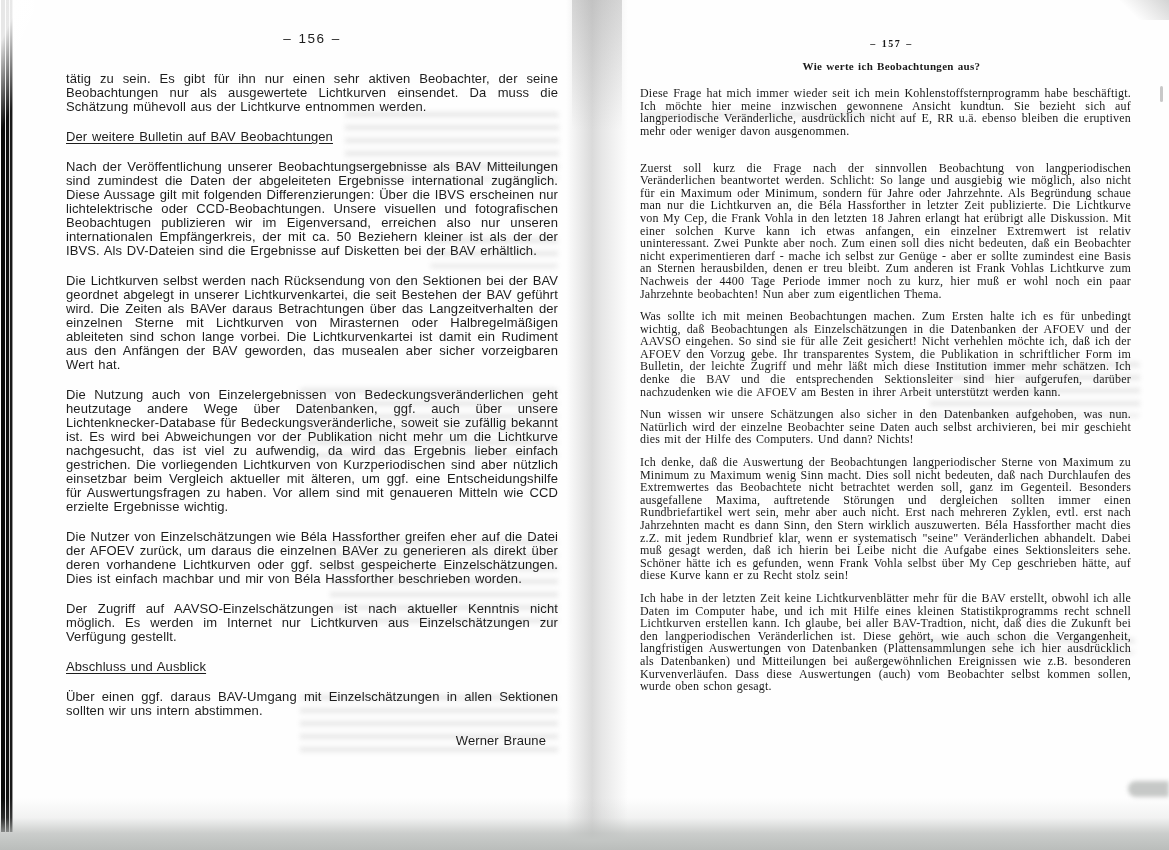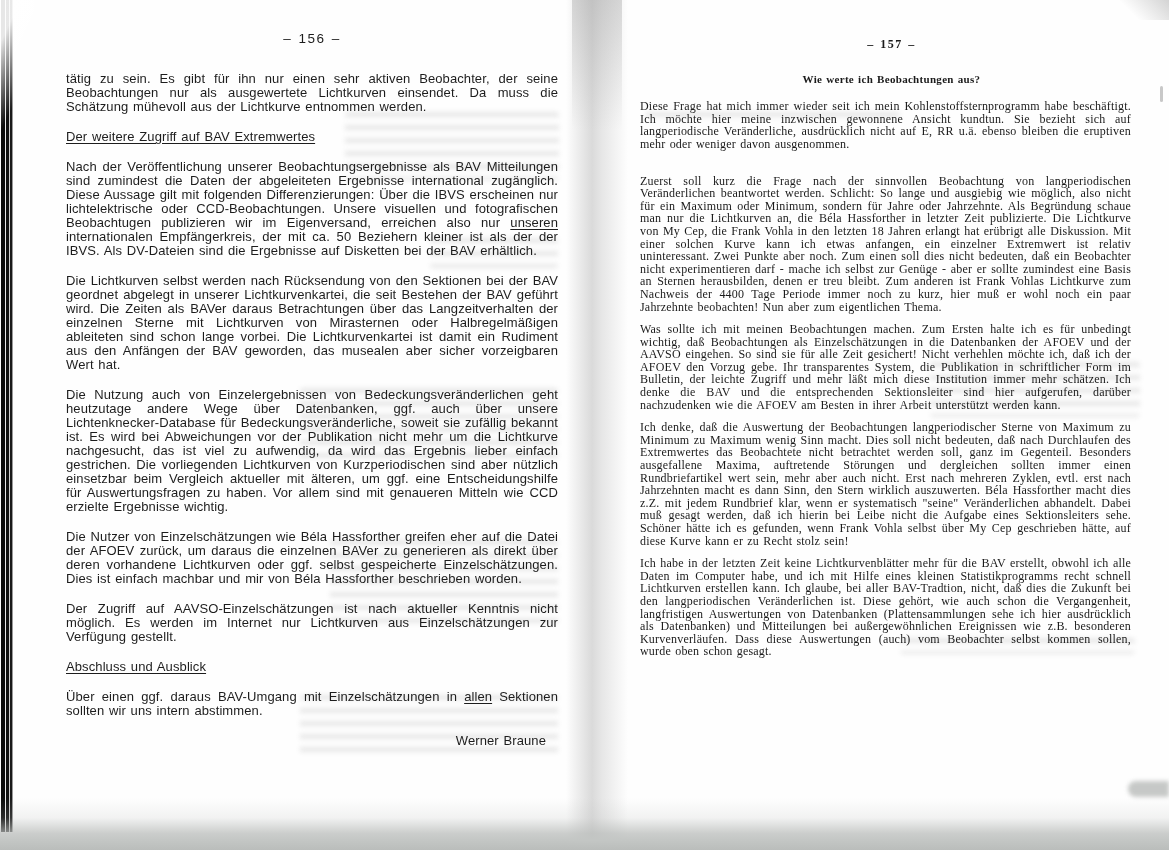--- a/index.html
+++ b/index.html
@@ -51,25 +51,25 @@
   .page-left p{margin:0 0 16px 0;}
   .pagenum-l{ text-align:center;font-size:13.5px;letter-spacing:1.5px;margin:0 0 26px 0;}
   .heading-u{text-decoration:underline;text-underline-offset:2px;}
   .sig-l{text-align:right;padding-right:12px;margin-top:-6px;}
 
   
   .page-right{position:absolute;left:640px;top:38px;width:503px;
     font-family:"Liberation Serif",serif;font-size:12px;line-height:12.6px;
     letter-spacing:.2px;word-spacing:1px;text-align:justify;color:#1a1a1a;}
   .page-right p{margin:0 12px 10px 0;}
-  .pagenum-r{text-align:center;font-size:12px;font-weight:bold;letter-spacing:1.5px;margin:0 0 22px 0;}
+  .pagenum-r{text-align:center;font-size:10px;font-weight:bold;letter-spacing:1.5px;margin:0 0 9px 0;}
   .title-r{text-align:center;font-weight:bold;font-size:11px;margin:0 0 15px 0;letter-spacing:.3px;}
   .p1-r{margin-bottom:24px !important;}
   .sig-r{text-align:right;padding-right:48px;margin-top:0;}
-  .u{text-decoration:underline;text-underline-offset:2px;}
+  .u{text-underline-offset:2px;}
 </style>
 </head>
 <body>
 
 <div class="scan">
 
   <div class="spine-edge"></div>
   <div class="spine-fade"></div>
   <div class="gutter"></div>
   <div class="gutter-top"></div>
@@ -79,37 +79,38 @@
   <div class="bleed bl3"></div>
   <div class="bleed bl4"></div>
   <div class="bleed bl5"></div>
   <div class="bleed bl6"></div>
   <div class="bleed bl7"></div>
   <div class="bleed bl8"></div>
 
   <div class="page-left">
     <div class="pagenum-l">– 156 –</div>
     <p>tätig zu sein. Es gibt für ihn nur einen sehr aktiven Beobachter, der seine Beobachtungen nur als ausgewertete Lichtkurven einsendet. Da muss die Schätzung mühevoll aus der Lichtkurve entnommen werden.</p>
-    <p><span class="heading-u">Der weitere Zugriff auf BAV Extremwertes</span></p>
+    <p><span class="heading-u">Der weitere Bulletin auf BAV Beobachtungen</span></p>
     <p><span>Nach der Veröffentlichung unserer Beobachtungsergebnisse als BAV Mitteilungen sind zumindest die Daten der abgeleiteten Ergebnisse international zugänglich. Diese Aussage gilt mit folgenden Differenzierungen: Über die IBVS erscheinen nur lichtelektrische oder CCD-Beobachtungen. Unsere visuellen und fotografischen Beobachtugen publizieren wir im Eigenversand, erreichen also nur </span><span class="u">unseren</span><span> internationalen Empfängerkreis, der mit ca. 50 Beziehern kleiner ist als der der IBVS. Als DV-Dateien sind die Ergebnisse auf Disketten bei der BAV erhältlich.</span></p>
     <p>Die Lichtkurven selbst werden nach Rücksendung von den Sektionen bei der BAV geordnet abgelegt in unserer Lichtkurvenkartei, die seit Bestehen der BAV geführt wird. Die Zeiten als BAVer daraus Betrachtungen über das Langzeitverhalten der einzelnen Sterne mit Lichtkurven von Mirasternen oder Halbregelmäßigen ableiteten sind schon lange vorbei. Die Lichtkurvenkartei ist damit ein Rudiment aus den Anfängen der BAV geworden, das musealen aber sicher vorzeigbaren Wert hat.</p>
     <p>Die Nutzung auch von Einzelergebnissen von Bedeckungsveränderlichen geht heutzutage andere Wege über Datenbanken, ggf. auch über unsere Lichtenknecker-Database für Bedeckungsveränderliche, soweit sie zufällig bekannt ist. Es wird bei Abweichungen vor der Publikation nicht mehr um die Lichtkurve nachgesucht, das ist viel zu aufwendig, da wird das Ergebnis lieber einfach gestrichen. Die vorliegenden Lichtkurven von Kurzperiodischen sind aber nützlich einsetzbar beim Vergleich aktueller mit älteren, um ggf. eine Entscheidungshilfe für Auswertungsfragen zu haben. Vor allem sind mit genaueren Mitteln wie CCD erzielte Ergebnisse wichtig.</p>
     <p>Die Nutzer von Einzelschätzungen wie Béla Hassforther greifen eher auf die Datei der AFOEV zurück, um daraus die einzelnen BAVer zu generieren als direkt über deren vorhandene Lichtkurven oder ggf. selbst gespeicherte Einzelschätzungen. Dies ist einfach machbar und mir von Béla Hassforther beschrieben worden.</p>
     <p>Der Zugriff auf AAVSO-Einzelschätzungen ist nach aktueller Kenntnis nicht möglich. Es werden im Internet nur Lichtkurven aus Einzelschätzungen zur Verfügung gestellt.</p>
     <p><span class="heading-u">Abschluss und Ausblick</span></p>
     <p><span>Über einen ggf. daraus BAV-Umgang mit Einzelschätzungen in </span><span class="u">allen</span><span> Sektionen sollten wir uns intern abstimmen.</span></p>
     <p class="sig-l">Werner Braune</p>
   </div>
 
   <div class="page-right">
     <div class="pagenum-r">– 157 –</div>
     <div class="title-r">Wie werte ich Beobachtungen aus?</div>
     <p class="p1-r">Diese Frage hat mich immer wieder seit ich mein Kohlenstoffsternprogramm habe beschäftigt. Ich möchte hier meine inzwischen gewonnene Ansicht kundtun. Sie bezieht sich auf langperiodische Veränderliche, ausdrücklich nicht auf E, RR u.ä. ebenso bleiben die eruptiven mehr oder weniger davon ausgenommen.</p>
     <p>Zuerst soll kurz die Frage nach der sinnvollen Beobachtung von langperiodischen Veränderlichen beantwortet werden. Schlicht: So lange und ausgiebig wie möglich, also nicht für ein Maximum oder Minimum, sondern für Jahre oder Jahrzehnte. Als Begründung schaue man nur die Lichtkurven an, die Béla Hassforther in letzter Zeit publizierte. Die Lichtkurve von My Cep, die Frank Vohla in den letzten 18 Jahren erlangt hat erübrigt alle Diskussion. Mit einer solchen Kurve kann ich etwas anfangen, ein einzelner Extremwert ist relativ uninteressant. Zwei Punkte aber noch. Zum einen soll dies nicht bedeuten, daß ein Beobachter nicht experimentieren darf - mache ich selbst zur Genüge - aber er sollte zumindest eine Basis an Sternen herausbilden, denen er treu bleibt. Zum anderen ist Frank Vohlas Lichtkurve zum Nachweis der 4400 Tage Periode immer noch zu kurz, hier muß er wohl noch ein paar Jahrzehnte beobachten! Nun aber zum eigentlichen Thema.</p>
     <p>Was sollte ich mit meinen Beobachtungen machen. Zum Ersten halte ich es für unbedingt wichtig, daß Beobachtungen als Einzelschätzungen in die Datenbanken der AFOEV und der AAVSO eingehen. So sind sie für alle Zeit gesichert! Nicht verhehlen möchte ich, daß ich der AFOEV den Vorzug gebe. Ihr transparentes System, die Publikation in schriftlicher Form im Bulletin, der leichte Zugriff und mehr läßt mich diese Institution immer mehr schätzen. Ich denke die BAV und die entsprechenden Sektionsleiter sind hier aufgerufen, darüber nachzudenken wie die AFOEV am Besten in ihrer Arbeit unterstützt werden kann.</p>
+    <p>Nun wissen wir unsere Schätzungen also sicher in den Datenbanken aufgehoben, was nun. Natürlich wird der einzelne Beobachter seine Daten auch selbst archivieren, bei mir geschieht dies mit der Hilfe des Computers. Und dann? Nichts!</p>
     <p>Ich denke, daß die Auswertung der Beobachtungen langperiodischer Sterne von Maximum zu Minimum zu Maximum wenig Sinn macht. Dies soll nicht bedeuten, daß nach Durchlaufen des Extremwertes das Beobachtete nicht betrachtet werden soll, ganz im Gegenteil. Besonders ausgefallene Maxima, auftretende Störungen und dergleichen sollten immer einen Rundbriefartikel wert sein, mehr aber auch nicht. Erst nach mehreren Zyklen, evtl. erst nach Jahrzehnten macht es dann Sinn, den Stern wirklich auszuwerten. Béla Hassforther macht dies z.Z. mit jedem Rundbrief klar, wenn er systematisch "seine" Veränderlichen abhandelt. Dabei muß gesagt werden, daß ich hierin bei Leibe nicht die Aufgabe eines Sektionsleiters sehe. Schöner hätte ich es gefunden, wenn Frank Vohla selbst über My Cep geschrieben hätte, auf diese Kurve kann er zu Recht stolz sein!</p>
     <p>Ich habe in der letzten Zeit keine Lichtkurvenblätter mehr für die BAV erstellt, obwohl ich alle Daten im Computer habe, und ich mit Hilfe eines kleinen Statistikprogramms recht schnell Lichtkurven erstellen kann. Ich glaube, bei aller BAV-Tradtion, nicht, daß dies die Zukunft bei den langperiodischen Veränderlichen ist. Diese gehört, wie auch schon die Vergangenheit, langfristigen Auswertungen von Datenbanken (Plattensammlungen sehe ich hier ausdrücklich als Datenbanken) und Mitteilungen bei außergewöhnlichen Ereignissen wie z.B. besonderen Kurvenverläufen. Dass diese Auswertungen (auch) vom Beobachter selbst kommen sollen, wurde oben schon gesagt.</p>
   </div>
 
   <div class="bottom-shadow"></div>
   <div class="corner-tr"></div>
   <div class="smudge-br"></div>
   <div class="edge-tick"></div>
 
 </div>

